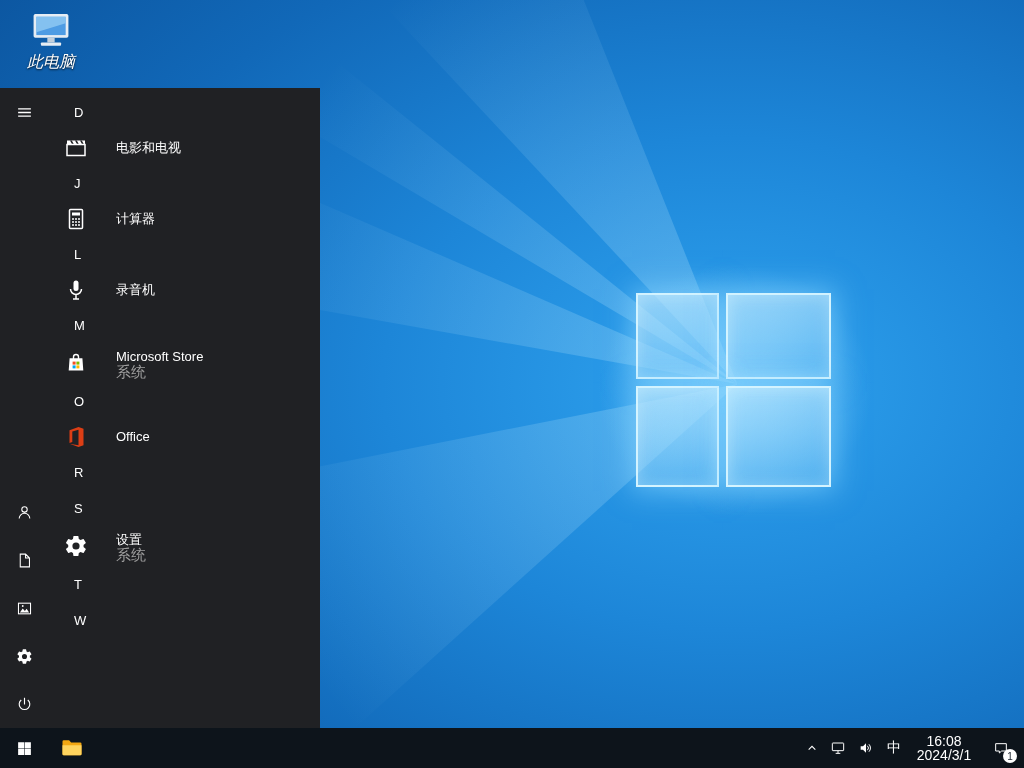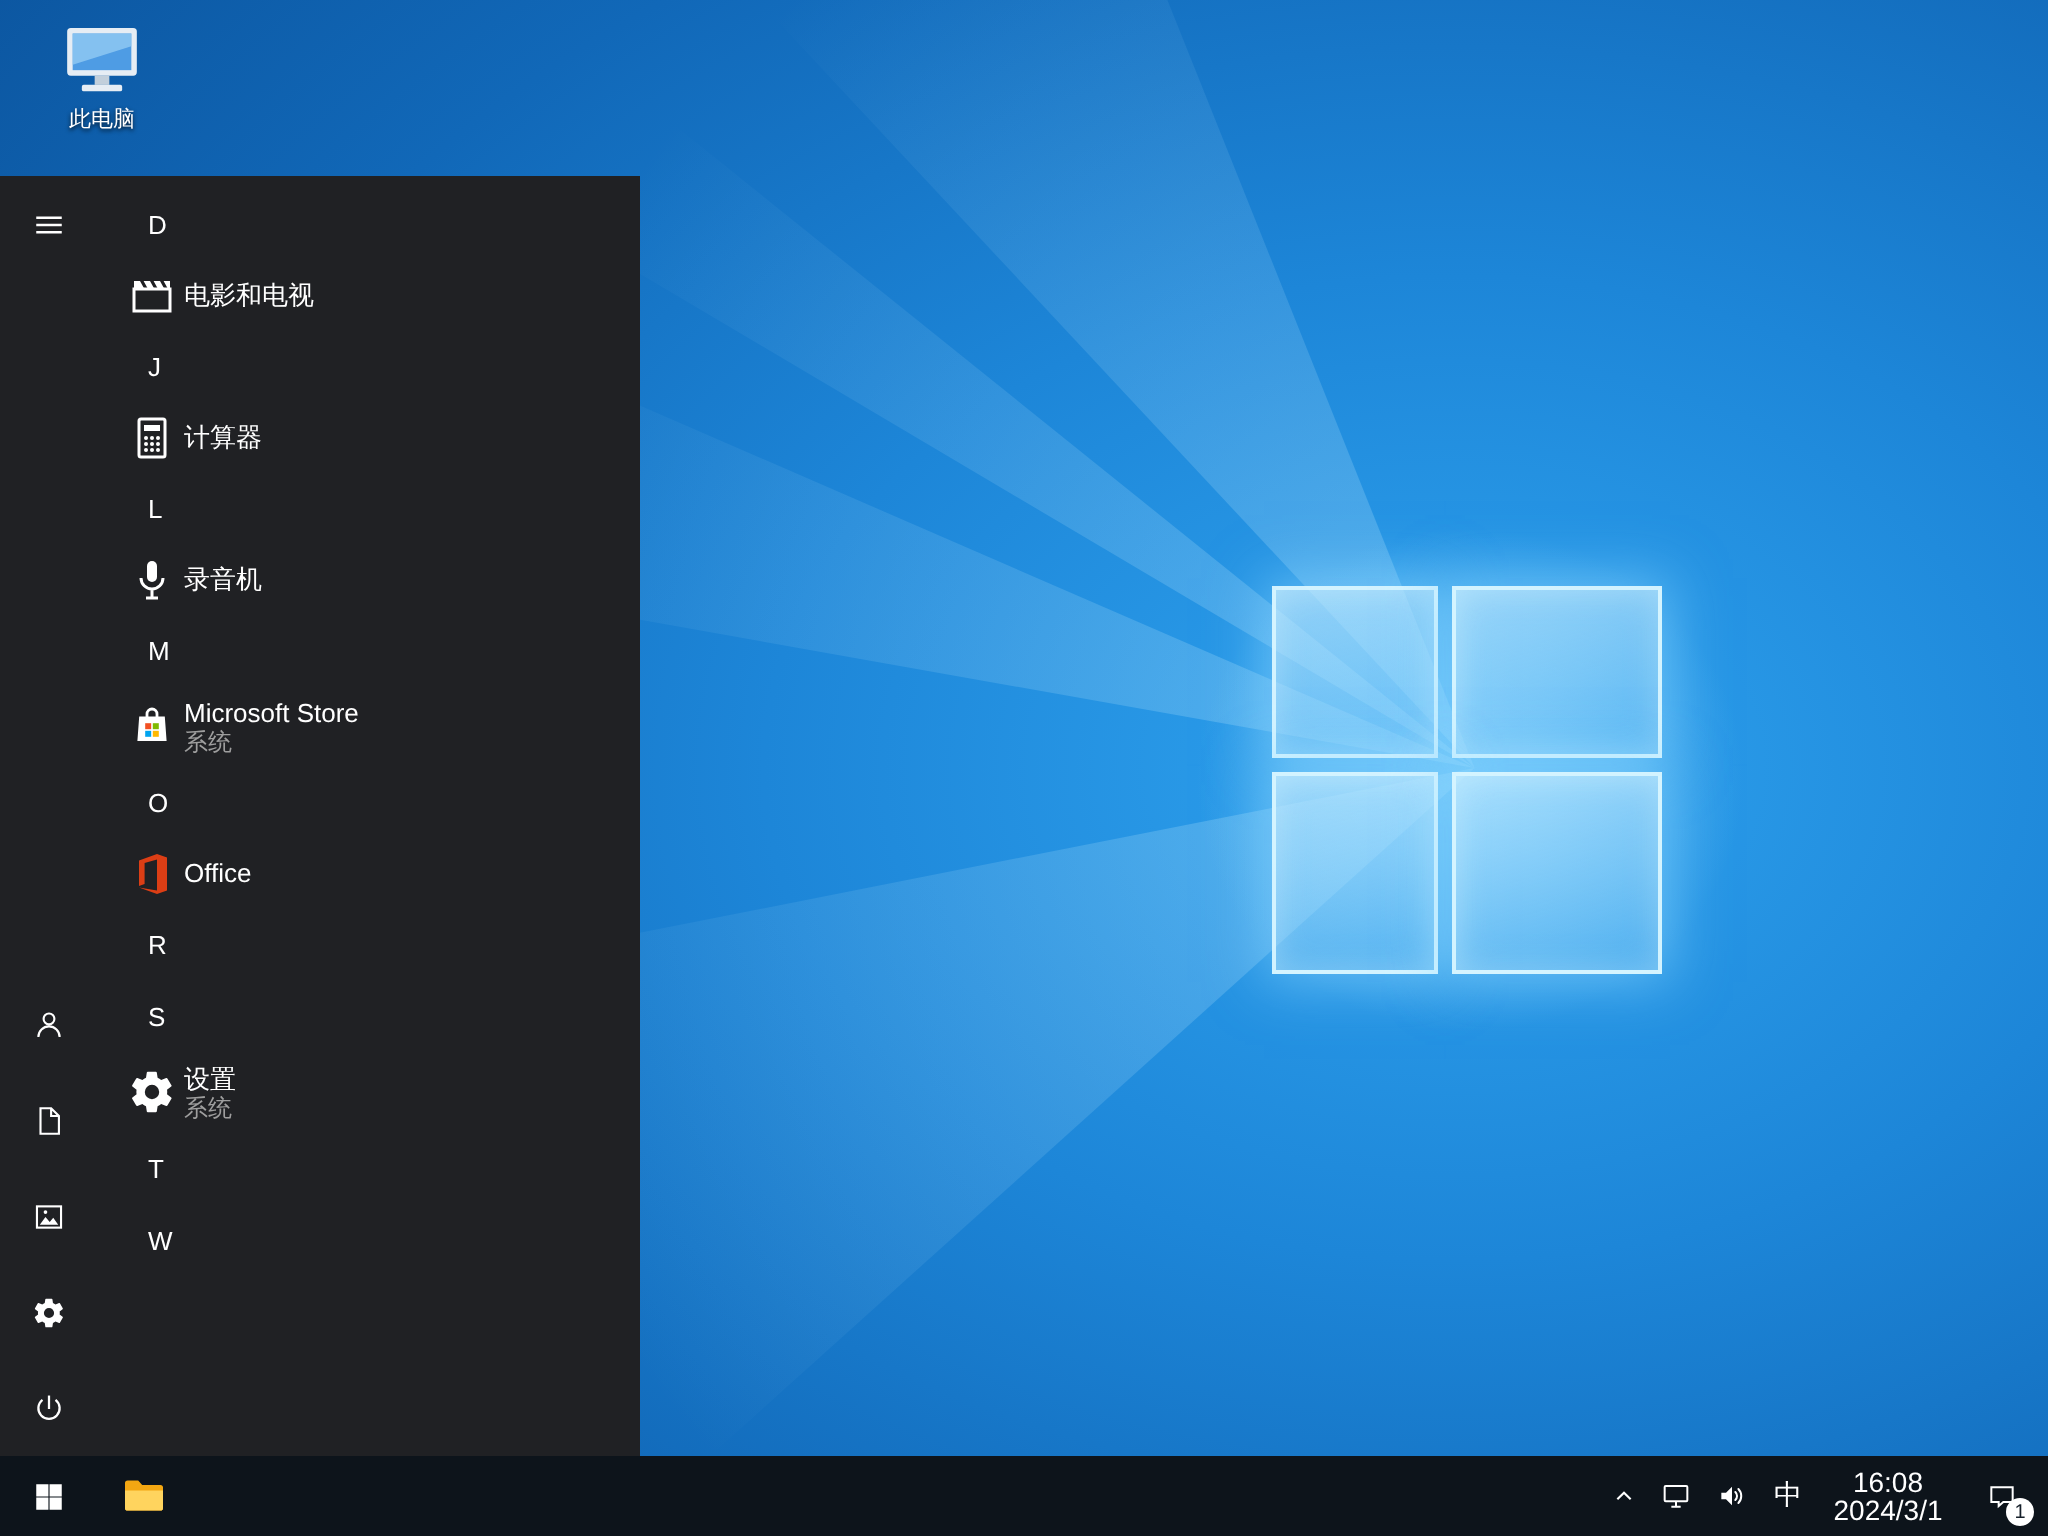--- a/index.html
+++ b/index.html
@@ -38,48 +38,49 @@
     box-shadow: 0 0 26px 4px rgba(135,212,255,0.6), inset 0 0 16px rgba(225,248,255,0.35);
   }
 
   
   .desktop-icon {
     position:absolute; left:12px; top:8px; width:78px;
     display:flex; flex-direction:column; align-items:center; padding:3px 2px;
   }
   .desktop-icon .di-icon svg { width:44px; height:39px; display:block; }
   .desktop-icon .di-label {
-    margin-top:2px; font-size:11px; color:#fff;
+    margin-top:2px; font-size:16px; color:#fff;
     text-shadow:0 1px 2px rgba(0,0,0,0.85);
+    font-style:italic;
   }
 
   
   .start-menu {
     position:absolute; left:0; top:88px; width:320px; height:640px;
     background:#202124; display:flex; overflow:hidden; z-index:5;
   }
   .rail { width:48px; display:flex; flex-direction:column; flex:none; }
   .rail-btn { width:48px; height:48px; display:flex; align-items:center; justify-content:center; }
   .rail-btn svg { width:17px; height:17px; display:block; }
   .rail-spacer { flex:1; }
   .app-list { flex:1; padding-top:6px; overflow:hidden; }
   .letter-row {
     height:36px; display:flex; align-items:center;
     padding-left:26px; font-size:13px; color:#fff;
   }
   .app-row {
     height:35px; display:flex; align-items:center;
-    padding:0 16px; gap:4px; color:#fff; font-size:13px;
+    padding:0 16px; gap:28px; color:#fff; font-size:13px;
   }
   .app-row.two-line { height:40px; }
   .app-row .icon { width:24px; height:24px; flex:none; }
   .app-row .icon svg { width:24px; height:24px; display:block; }
   .app-row .labels { display:flex; flex-direction:column; }
   .app-row .label { line-height:16px; }
-  .app-row .sublabel { font-size:12px; line-height:13px; color:#9e9e9e; }
+  .app-row .sublabel { font-size:15px; line-height:13px; color:#9e9e9e; }
   .app-row .chevron { margin-left:auto; width:15px; height:15px; }
   .app-row .chevron svg { width:15px; height:15px; display:block; }
 
   
   .taskbar {
     position:absolute; left:0; bottom:0; width:1024px; height:40px;
     background:#0d141b; display:flex; align-items:stretch; z-index:10;
   }
   .tb-btn { width:48px; display:flex; align-items:center; justify-content:center; }
   .tb-btn svg { width:17px; height:17px; display:block; }

